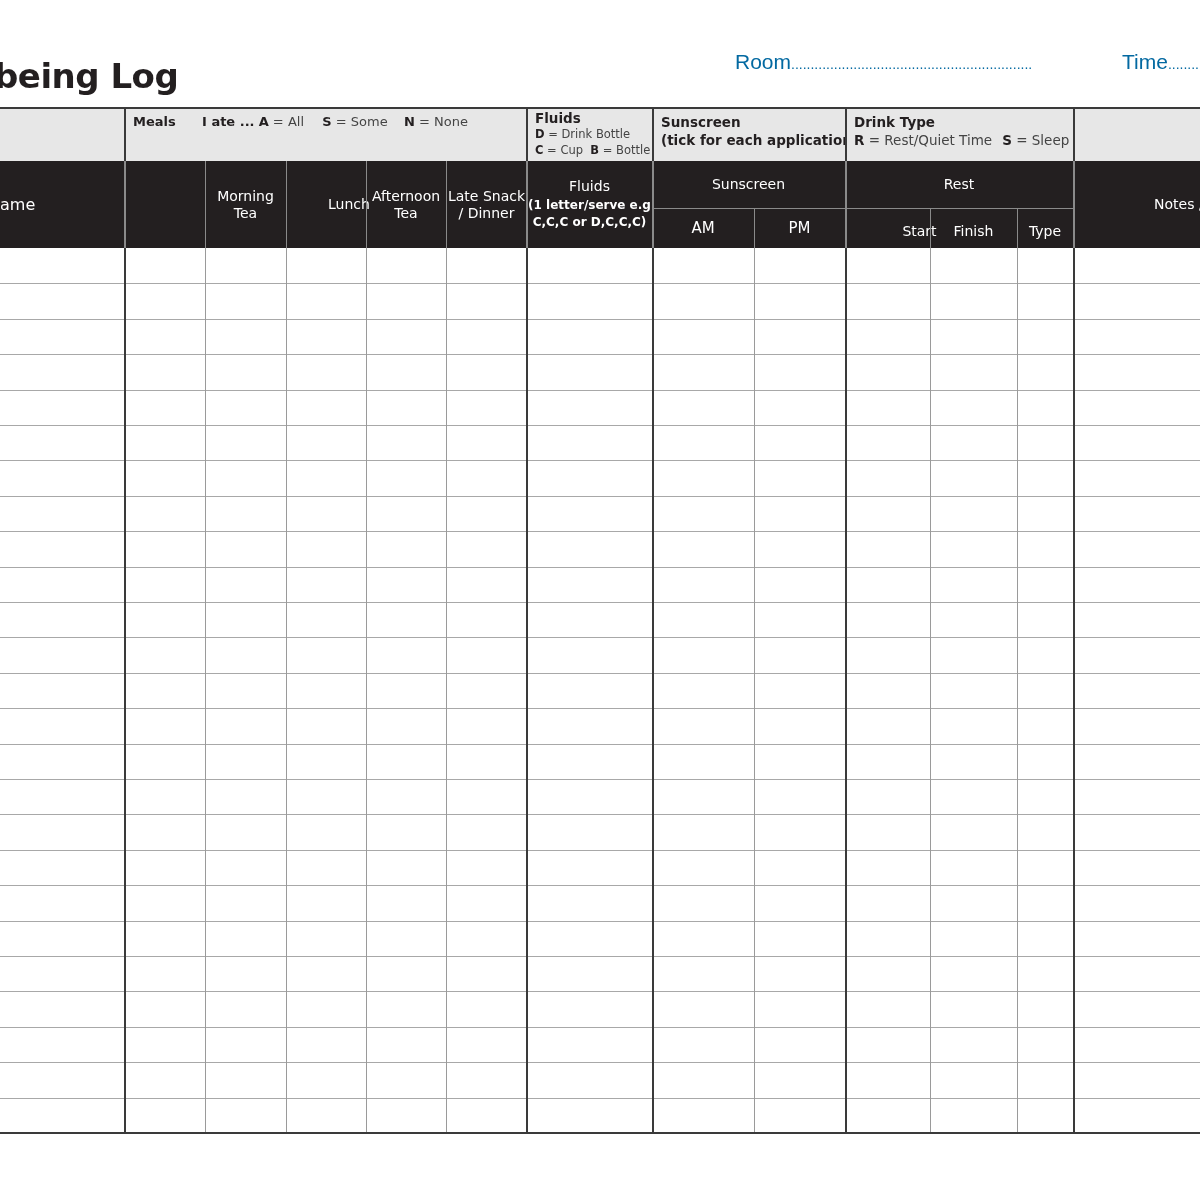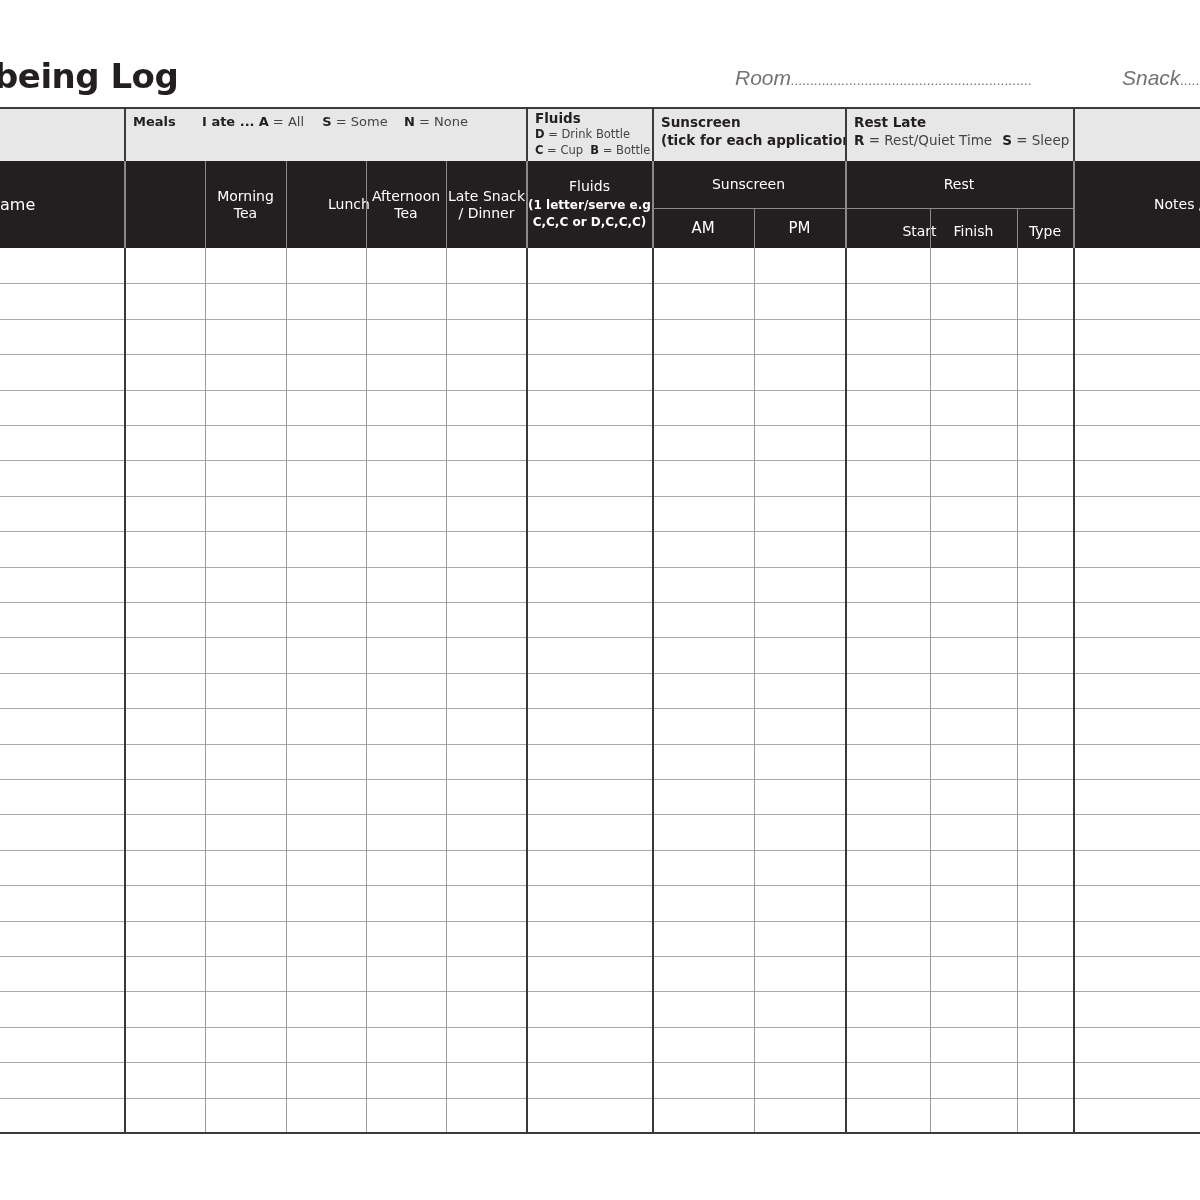--- a/index.html
+++ b/index.html
@@ -1,18 +1,18 @@
 <!DOCTYPE html>
 <html><head>
 <meta charset="utf-8">
 <style>
   html, body { margin:0; padding:0; background:#ffffff; }
   body { width:1200px; height:1200px; position:relative; overflow:hidden; font-family:"DejaVu Sans", sans-serif; color:#231f20; }
   .title { position:absolute; left:-6px; top:56px; font-size:34px; font-weight:bold; letter-spacing:-0.5px; color:#231f20; white-space:nowrap; }
-  .meta { position:absolute; top:66px; font-size:21px; color:#737373; white-space:nowrap; font-family:"Liberation Sans", sans-serif;font-style:italic; }
+  .meta { position:absolute; top:50px; font-size:21px; color:#0369a1; white-space:nowrap; font-family:"Liberation Sans", sans-serif; }
   .meta .dots { letter-spacing:0; }
   .legend { position:absolute; top:107px; left:0; width:1200px; height:54px; background:#e7e7e7; border-top:2px solid #3a3a3a; }
   .lg { position:absolute; top:0; height:54px; box-sizing:border-box; font-size:13px; color:#444; padding:4px 7px; line-height:18px; white-space:nowrap; overflow:hidden; }
   .lg b { color:#231f20; }
   .vsep { position:absolute; top:0; width:1.5px; height:54px; background:#3a3a3a; }
   .hdr { position:absolute; top:161px; left:0; width:1200px; height:87px; background:#231f20; }
   .hc { position:absolute; color:#fff; display:flex; align-items:center; justify-content:center; text-align:center; font-size:14px; line-height:17px; box-sizing:border-box; }
   .hl { position:absolute; background:#8a8a8a; }
   .grid { position:absolute; top:248px; left:0; width:1200px; height:885px; }
   .row { position:absolute; left:0; width:1200px; height:35.4px; border-top:1.5px solid #a8a8a8; box-sizing:border-box; }
@@ -22,21 +22,21 @@
   .bottom { position:absolute; top:1132px; left:0; width:1200px; height:2px; background:#3a3a3a; }
 </style>
 </head>
 <body>
 
 <div class="title">being Log</div>
 <div class="meta" style="left:735px;">
   <span>Room</span><span class="dots" style="font-size:14px;">..............................................................</span>
 </div>
 <div class="meta" style="left:1122px;">
-  <span>Snack</span><span class="dots" style="font-size:14px;">........</span>
+  <span>Time</span><span class="dots" style="font-size:14px;">........</span>
 </div>
 
 <div class="legend">
   <div class="lg" style="left:0;width:125px;"></div>
   <div class="vsep" style="left:124px;"></div>
 
   <div class="lg" style="left:126px;width:400px;">
     <div>
       <b>Meals</b>
       <span style="display:inline-block;width:18px;"></span>
@@ -57,21 +57,21 @@
   </div>
   <div class="vsep" style="left:652px;"></div>
 
   <div class="lg" style="left:654px;width:191px;font-size:13.5px;color:#231f20;">
     <div><b>Sunscreen</b></div>
     <div><b>(tick for each application)</b></div>
   </div>
   <div class="vsep" style="left:845px;"></div>
 
   <div class="lg" style="left:847px;width:226px;font-size:13.5px;">
-    <div><b>Rest Late</b></div>
+    <div><b>Drink Type</b></div>
     <div><b>R</b><span> = Rest/Quiet Time</span><span style="display:inline-block;width:10px;"></span><b>S</b><span> = Sleep</span></div>
   </div>
   <div class="vsep" style="left:1073px;"></div>
   <div class="lg" style="left:1075px;width:125px;"></div>
 </div>
 
 <div class="hdr">
   <div class="hc" style="left:0;top:0;width:125px;height:87px;justify-content:flex-start;font-size:16px;">ame</div>
   <div class="hl" style="left:124px;top:0;width:1.5px;height:87px;"></div>
 

